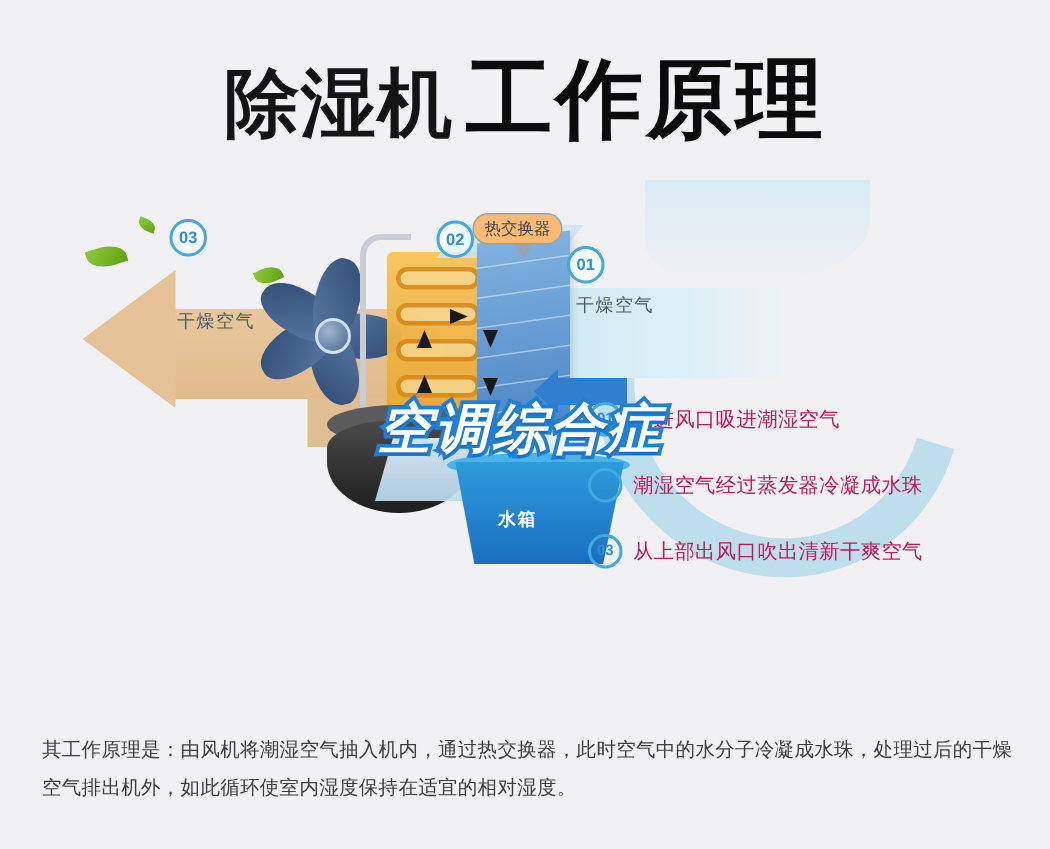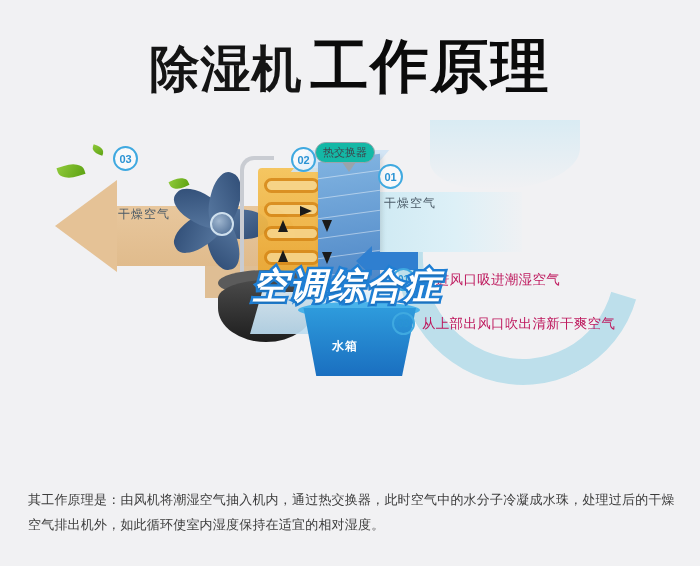--- a/index.html
+++ b/index.html
@@ -130,21 +130,21 @@
       background:rgba(255,255,255,.55);}
   .badge.b-01{left:378px;top:44px;}
   .badge.b-02{left:291px;top:27px;}
   .badge.b-03{left:113px;top:26px;}
 
   .lbl{position:absolute;font-size:12px;color:#4a5a66;letter-spacing:1px;}
   .lbl.dry{left:118px;top:86px;}
   .lbl.humid{left:384px;top:75px;}
 
   .callout{position:absolute;left:315px;top:22px;padding:2px 7px;
-      border:1.5px solid #9aa3ab;border-radius:11px;background:#14b8a6;
+      border:1.5px solid #9aa3ab;border-radius:11px;background:#fdba74;
       font-size:11px;color:#3d464e;white-space:nowrap;}
   .callout:after{content:"";position:absolute;left:26px;top:100%;width:0;height:0;
       border-left:7px solid transparent;border-right:7px solid transparent;
       border-top:10px solid #9aa3ab;}
 
   
   .steps{position:absolute;left:392px;top:268px;width:300px;}
   .step{display:flex;align-items:center;margin-bottom:21px;}
   .step .num{width:19px;height:19px;border-radius:50%;border:2px solid #3fa9e0;
       color:#2a93d4;font-size:10px;font-weight:bold;flex:0 0 auto;
@@ -245,20 +245,24 @@
 
     <div class="callout">热交换器</div>
   </div>
 
   <div class="steps">
     <div class="step">
       <div class="num">01</div>
       <div class="txt">由进风口吸进潮湿空气</div>
     </div>
     <div class="step">
+      <div class="num">02</div>
+      <div class="txt">潮湿空气经过蒸发器冷凝成水珠</div>
+    </div>
+    <div class="step">
       <div class="num">03</div>
       <div class="txt">从上部出风口吹出清新干爽空气</div>
     </div>
   </div>
 
   <div class="watermark">空调综合症</div>
 
   <div class="copy p2">其工作原理是：由风机将潮湿空气抽入机内，通过热交换器，此时空气中的水分子冷凝成水珠，处理过后的干燥空气排出机外，如此循环使室内湿度保持在适宜的相对湿度。</div>
 
 </div>

